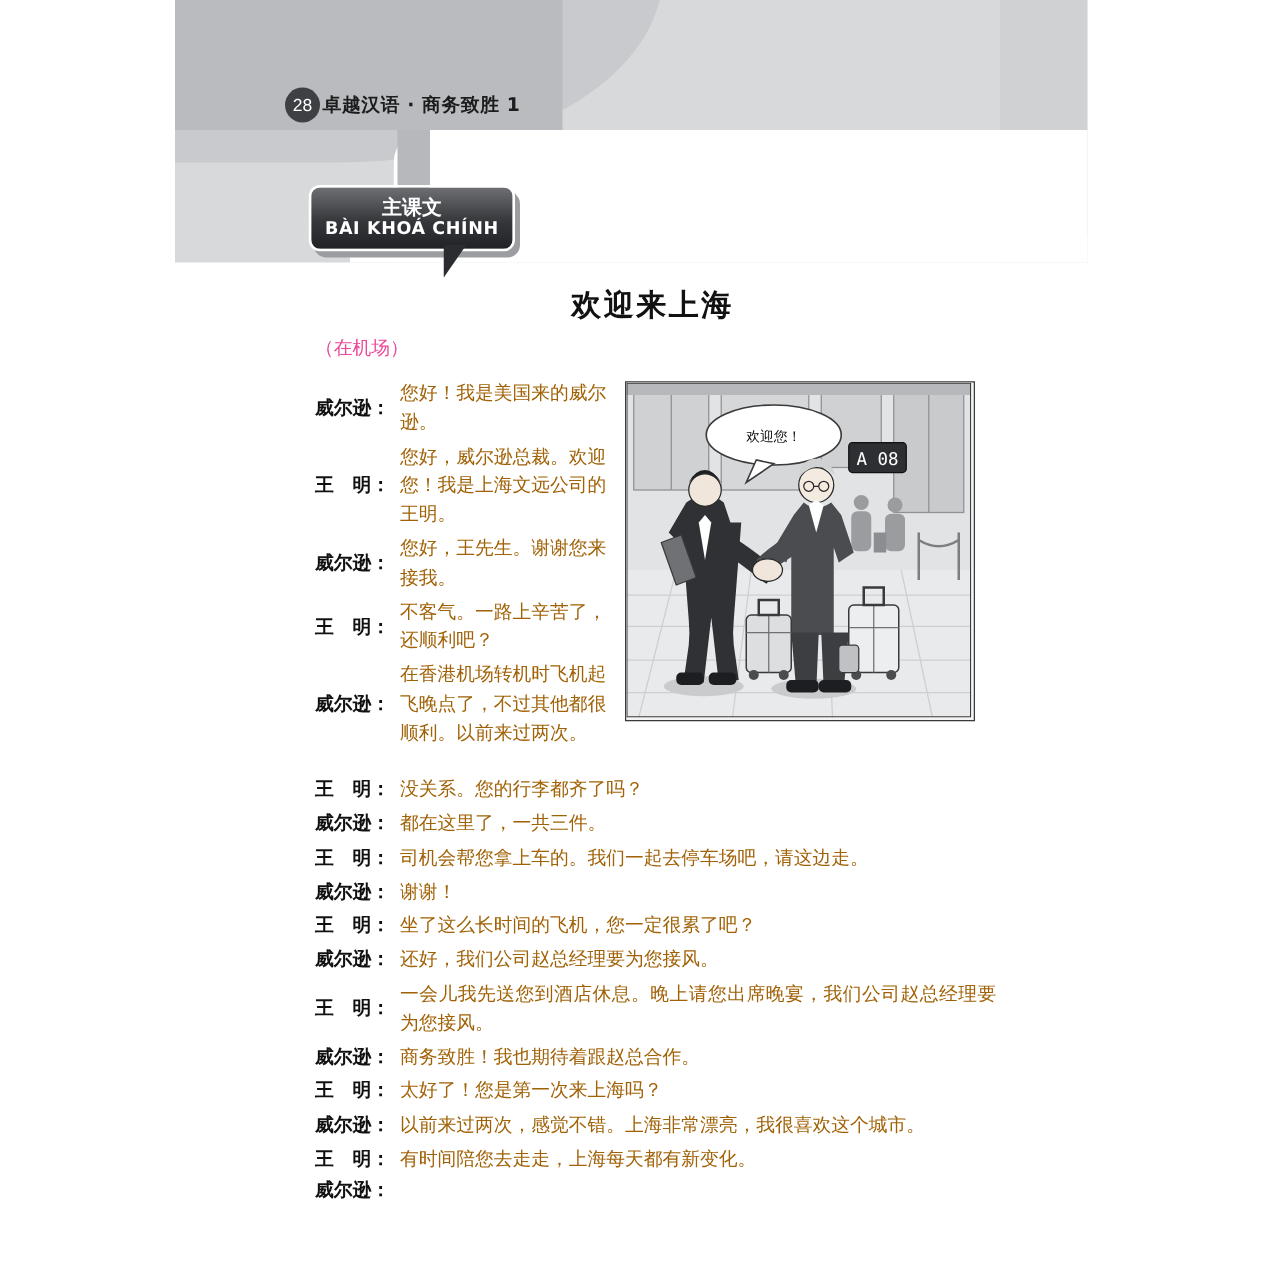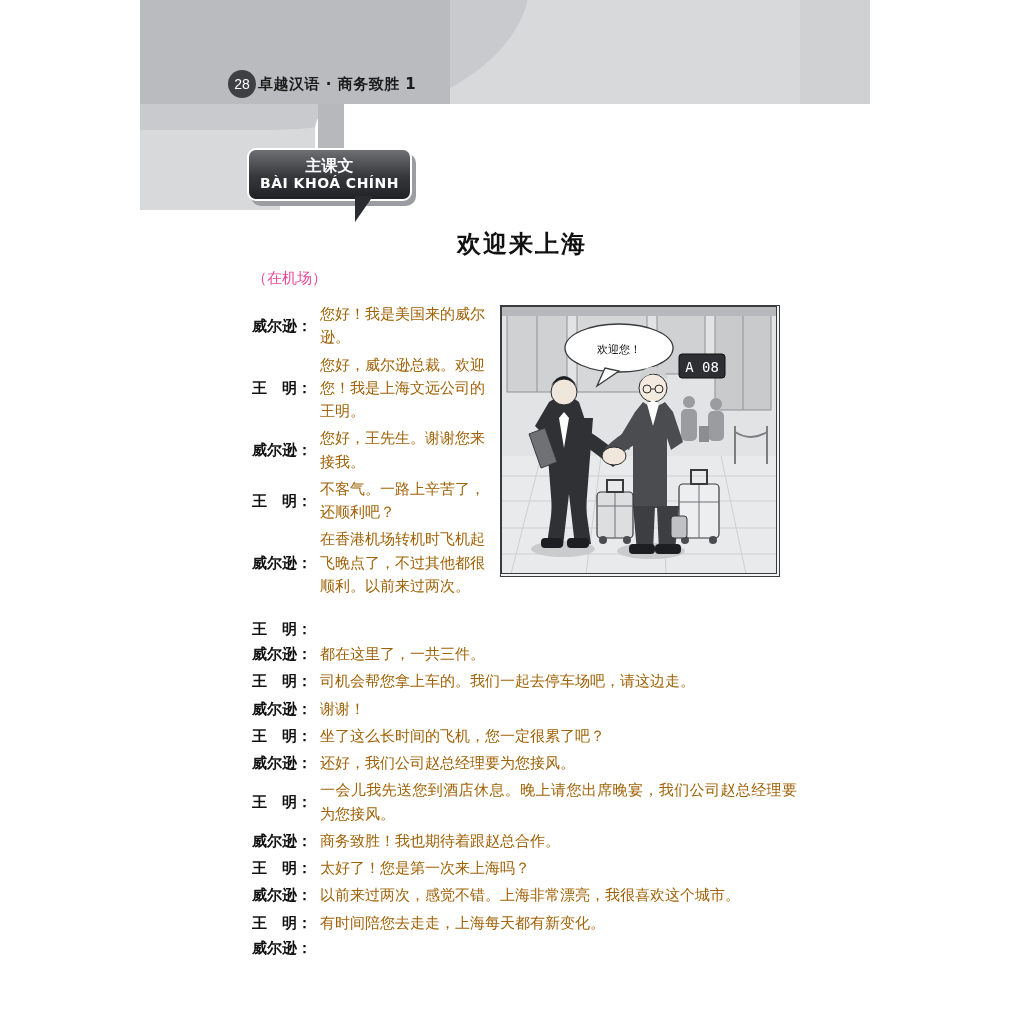--- a/index.html
+++ b/index.html
@@ -421,20 +421,21 @@
     </div>
     <div class="line">
       <div class="speaker">威尔逊：</div>
       <div class="utterance">在香港机场转机时飞机起飞晚点了，不过其他都很顺利。以前来过两次。</div>
     </div>
   </div>
 
   <div class="dialogue-wide">
     <div class="line">
       <div class="speaker">王　明：</div>
+      <div class="utterance">没关系。您的行李都齐了吗？</div>
     </div>
     <div class="line">
       <div class="speaker">威尔逊：</div>
       <div class="utterance">都在这里了，一共三件。</div>
     </div>
     <div class="line">
       <div class="speaker">王　明：</div>
       <div class="utterance">司机会帮您拿上车的。我们一起去停车场吧，请这边走。</div>
     </div>
     <div class="line">

